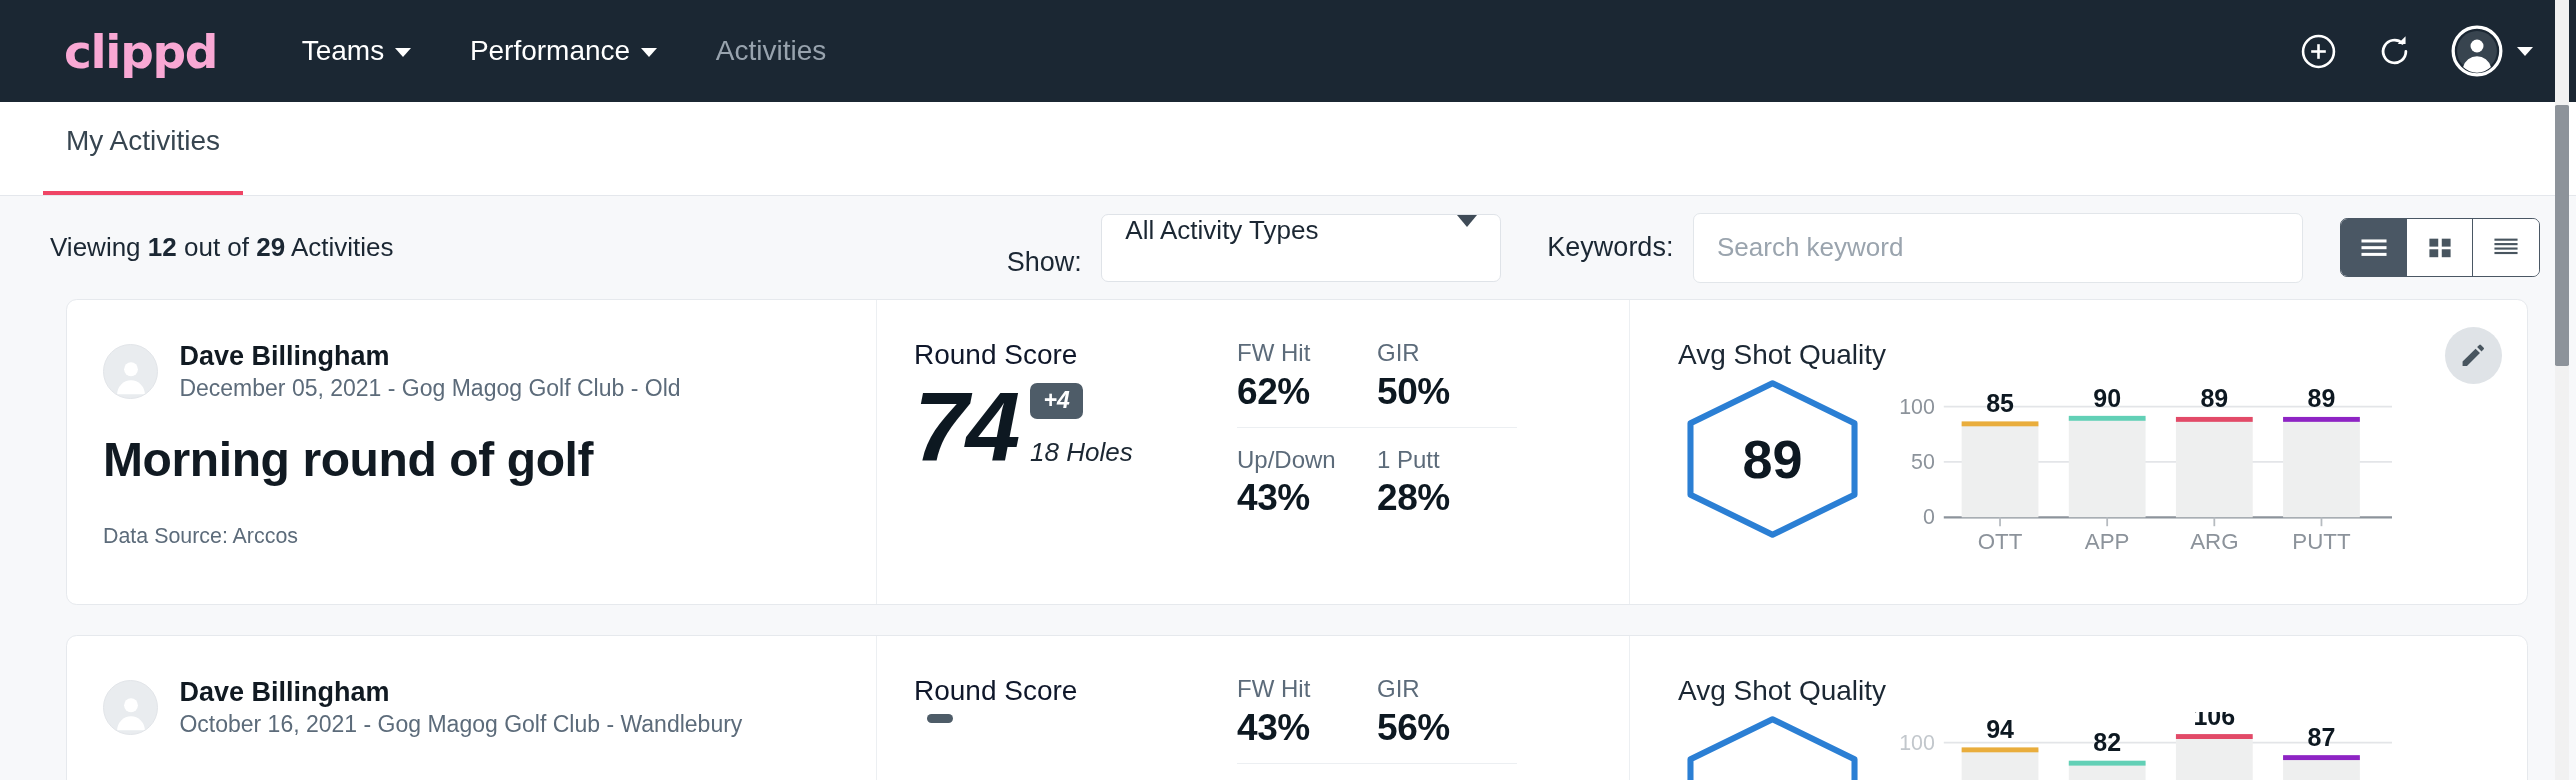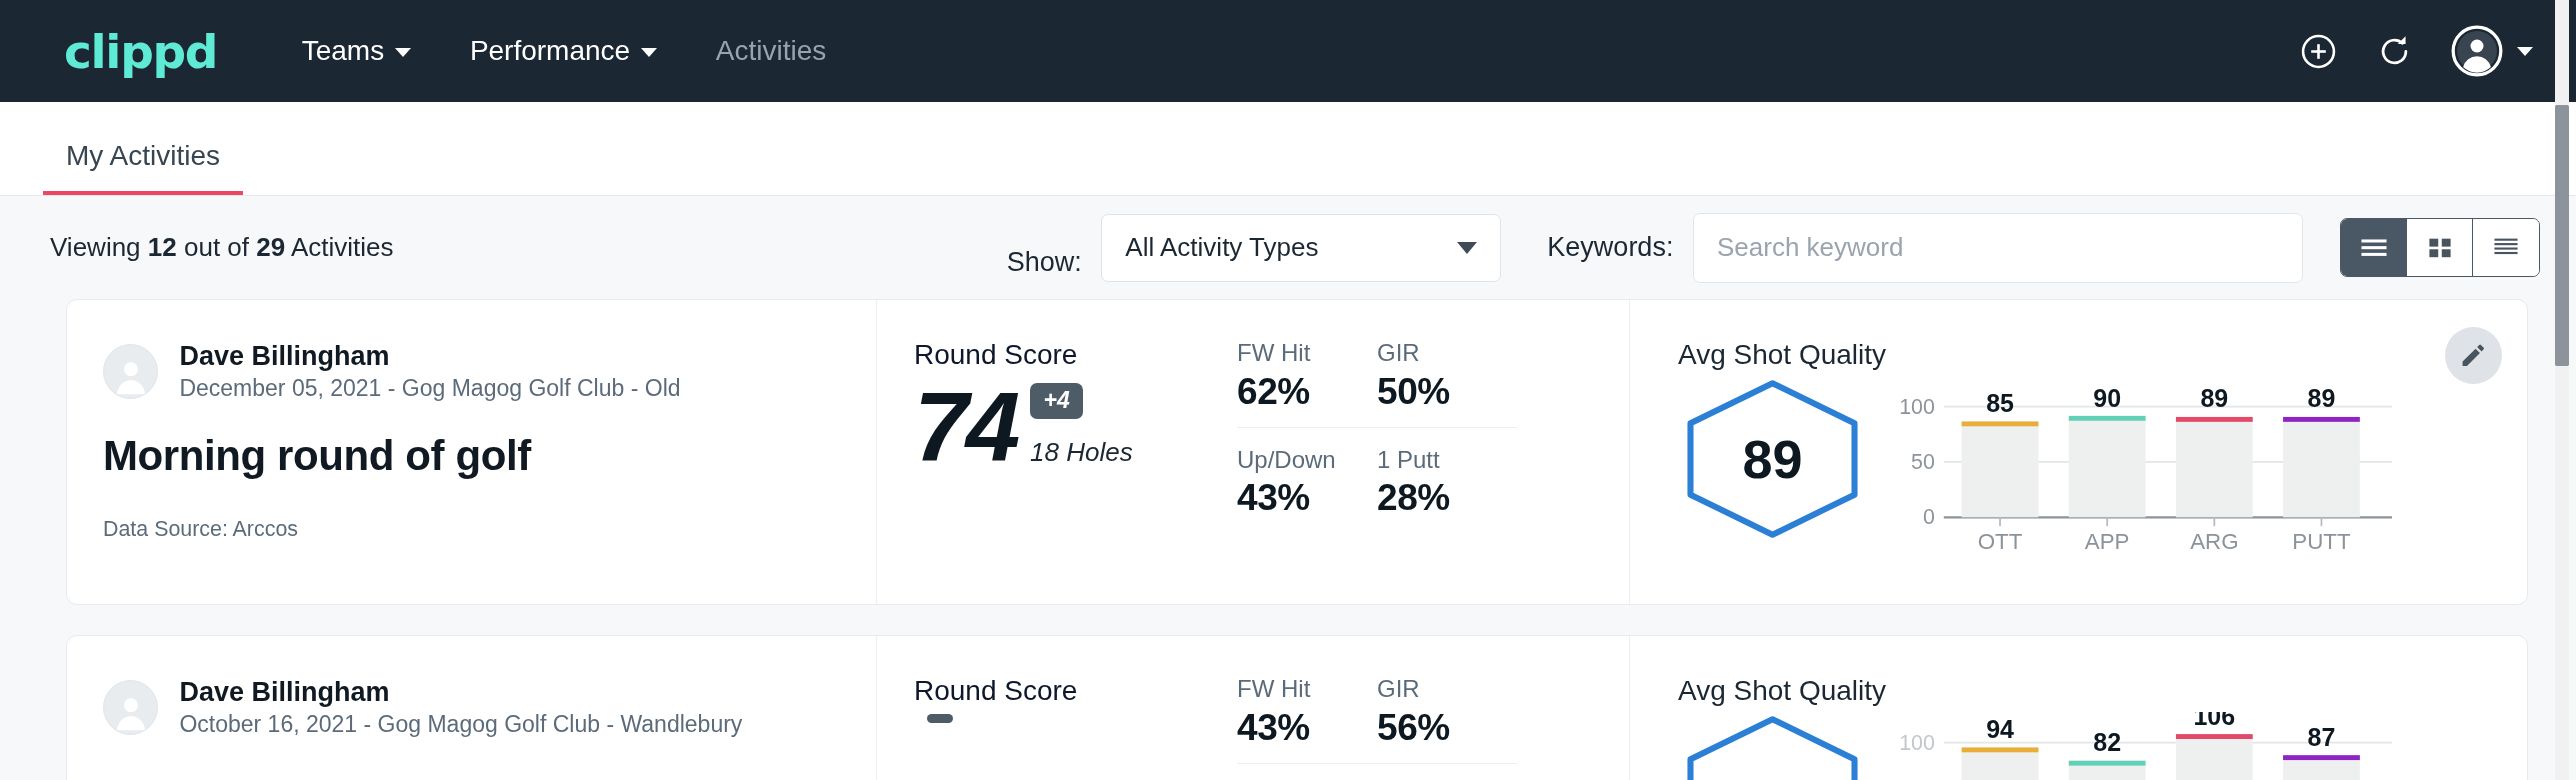--- a/index.html
+++ b/index.html
@@ -15,21 +15,21 @@
     height: 102px;
     background: #1b2733;
     display: flex;
     align-items: center;
     padding: 0 43px 0 64px;
     position: relative;
   }
   .logo {
     font-size: 47px;
     font-weight: 700;
-    color: #5eead4;
+    color: #f9a8d4;
     letter-spacing: -1.3px;
     margin-right: 55px;
     font-family: "DejaVu Sans", sans-serif;
     text-align: right;
   }
   .navitems { display: flex; align-items: center; gap: 0; }
   .navitem {
     display: flex; align-items: center; gap: 10.7px;
     color: #ffffff;
     font-size: 28px;
@@ -63,21 +63,21 @@
     height: 94px;
     background: #ffffff;
     border-bottom: 1.8px solid #e4e7ec;
     display: flex;
     align-items: flex-end;
     padding-left: 43px;
   }
   .tab {
     font-size: 28px;
     color: #374550;
-    padding: 0 23px 19px 23px;
+    padding: 0 23px 34px 23px;
     border-bottom: 4.5px solid #ef4565;
     cursor: pointer;
   }
 
   
   .filterbar {
     height: 103px;
     display: flex;
     align-items: center;
     padding: 0 36px 0 50px;
@@ -88,21 +88,21 @@
   .filters {
     margin-left: auto;
     display: flex; align-items: center; gap: 0;
   }
   .flabel { font-size: 27px; color: #1b2733; margin-right: 19.6px; margin-top: 30px; }
   .select {
     width: 400px; height: 68px;
     background: #fff;
     border: 1.8px solid #dfe3e8;
     border-radius: 7.1px;
-    display: flex; align-items: center;
+    display: flex; align-items: flex-start;
     padding: 0 23px;
     font-size: 26px; color: #1b2733;
     cursor: pointer;
     position: relative;
   }
   .select .arrow {
     margin-left: auto;
     width: 0; height: 0;
     border-left: 10.7px solid transparent;
     border-right: 10.7px solid transparent;
@@ -165,21 +165,21 @@
   .pavatar {
     width: 55px; height: 55px; border-radius: 50%;
     background: #e9ecef;
     border: 1.8px solid #e2e5e9;
     display: flex; align-items: flex-end; justify-content: center;
     overflow: hidden;
     flex: none;
   }
   .pname { font-size: 27px; font-weight: 700; color: #111a22; line-height: 1.28; }
   .pmeta { font-size: 23px; color: #5c6b7a; line-height: 1.3; }
-  .ctitle { font-size: 42px; font-weight: 700; color: #111a22; margin-top: 28.6px; letter-spacing: -0.4px;}
+  .ctitle { font-size: 48px; font-weight: 700; color: #111a22; margin-top: 28.6px; letter-spacing: -0.4px;}
   .csource { font-size: 21.4px; color: #5c6b7a; margin-top: 37px; }
 
   .col-score {
     width: 360px;
     padding: 39px 0 0 37px;
   }
   .sclabel { font-size: 28px; color: #0f172a; }
   .scrow { display: flex; align-items: center; margin-top: 7.1px; font-style: italic; }
   .scnum {
     font-size: 98px; font-weight: 700; color: #0d1821;

